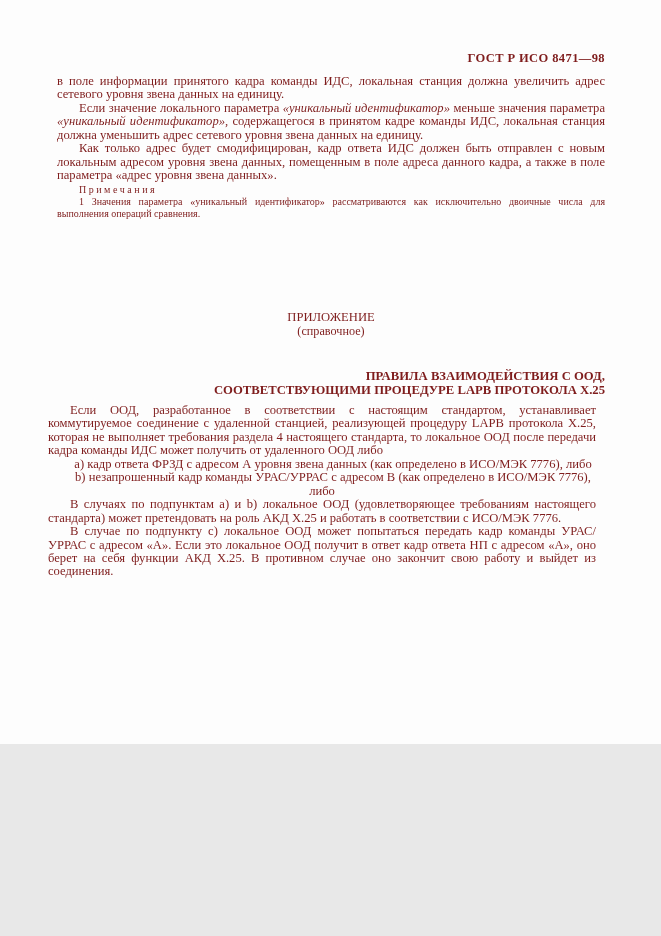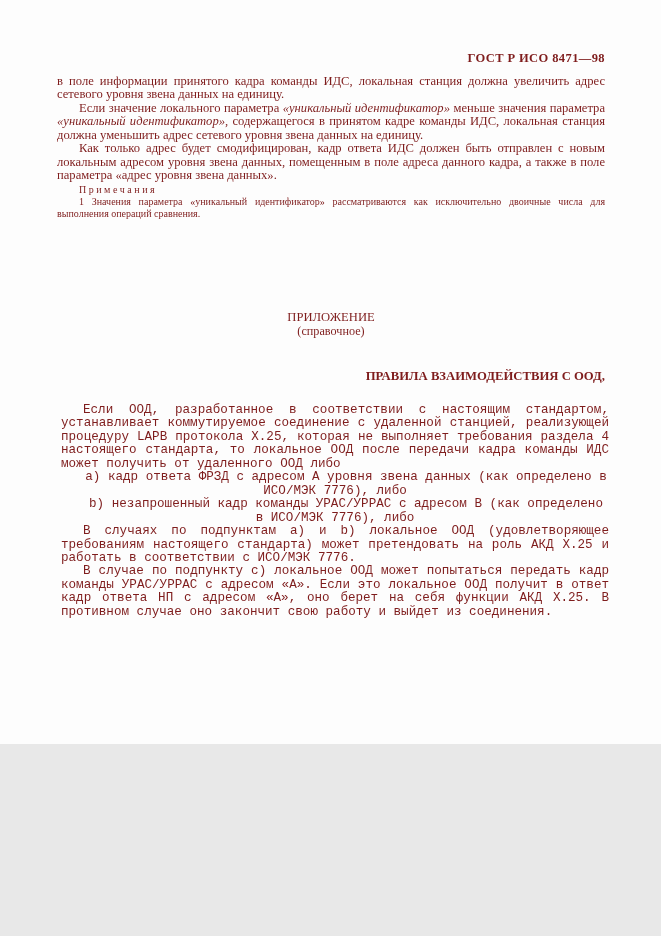--- a/index.html
+++ b/index.html
@@ -63,23 +63,22 @@
     left: 57px;
     width: 548px;
     text-align: right;
     font-weight: bold;
     font-size: 12.7px;
     line-height: 13.8px;
   }
   .appendix-body {
     position: absolute;
     top: 404px;
-    left: 61px;
+    left: 48px;
     width: 548px;
-    font-family: Liberation Mono, monospace;
   }
   .list-par {
     margin: 0;
     font-size: 12.6px;
     line-height: 13.45px;
     text-align: center;
     text-indent: 22px;
   }
   .page-number {
     position: absolute;
@@ -110,20 +109,21 @@
     </div>
   </div>
 
   <div class="appendix-label">
     <div>ПРИЛОЖЕНИЕ</div>
     <div class="sub">(справочное)</div>
   </div>
 
   <div class="appendix-heading">
     <div>ПРАВИЛА ВЗАИМОДЕЙСТВИЯ С ООД,</div>
+    <div>СООТВЕТСТВУЮЩИМИ ПРОЦЕДУРЕ LAPB ПРОТОКОЛА Х.25</div>
   </div>
 
   <div class="appendix-body">
     <p class="par">Если ООД, разработанное в соответствии с настоящим стандартом, устанавливает коммутируемое соединение с удаленной станцией, реализующей процедуру LAPB протокола Х.25, которая не выполняет требования раздела 4 настоящего стандарта, то локальное ООД после передачи кадра команды ИДС может получить от удаленного ООД либо</p>
     <p class="list-par">а) кадр ответа ФРЗД с адресом А уровня звена данных (как определено в ИСО/МЭК 7776), либо</p>
     <p class="list-par">b) незапрошенный кадр команды УРАС/УРРАС с адресом В (как определено в ИСО/МЭК 7776), либо</p>
     <p class="par">В случаях по подпунктам а) и b) локальное ООД (удовлетворяющее требованиям настоящего стандарта) может претендовать на роль АКД Х.25 и работать в соответствии с ИСО/МЭК 7776.</p>
     <p class="par">В случае по подпункту с) локальное ООД может попытаться передать кадр команды УРАС/УРРАС с адресом «А». Если это локальное ООД получит в ответ кадр ответа НП с адресом «А», оно берет на себя функции АКД Х.25. В противном случае оно закончит свою работу и выйдет из соединения.</p>
   </div>
 

